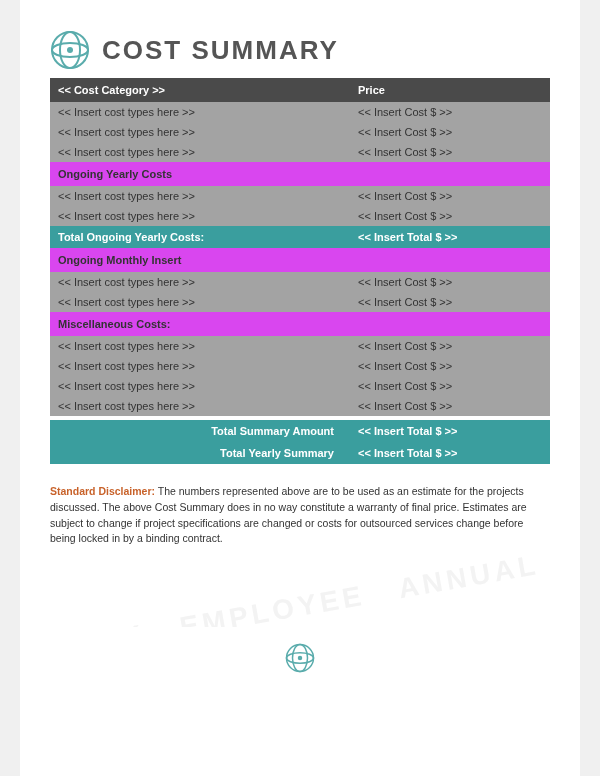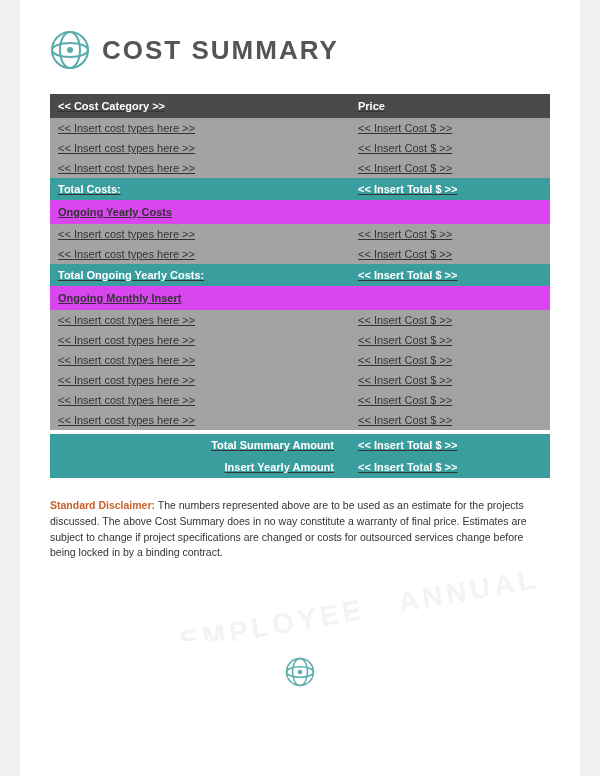--- a/index.html
+++ b/index.html
@@ -14,39 +14,38 @@
     .page {
       width: 560px;
       margin: 0 auto;
       background: #fff;
       min-height: 776px;
       padding: 30px 30px 30px 30px;
     }
     .header {
       display: flex;
       align-items: center;
-      margin-bottom: 24px;
+      margin-bottom: 8px;
       gap: 12px;
     }
     .logo-icon {
       width: 40px;
       height: 40px;
     }
     .header-title {
       font-size: 26px;
       font-weight: bold;
       color: #555;
       letter-spacing: 2px;
     }
     table {
       width: 100%;
       border-collapse: collapse;
       margin-bottom: 16px;
       font-size: 11px;
-      text-decoration: underline;
     }
     .col-category { width: 60%; }
     .col-price { width: 40%; }
 
     th {
       background: #4a4a4a;
       color: #fff;
       padding: 6px 8px;
       text-align: left;
       font-weight: bold;
@@ -138,24 +137,20 @@
           <td>&lt;&lt; Insert Cost $ &gt;&gt;</td>
         </tr>
         <tr class="data-row">
           <td>&lt;&lt; Insert cost types here &gt;&gt;</td>
           <td>&lt;&lt; Insert Cost $ &gt;&gt;</td>
         </tr>
         <tr class="data-row">
           <td>&lt;&lt; Insert cost types here &gt;&gt;</td>
           <td>&lt;&lt; Insert Cost $ &gt;&gt;</td>
         </tr>
-        <tr class="total-row">
-          <td>Total Costs:</td>
-          <td>&lt;&lt; Insert Total $ &gt;&gt;</td>
-        </tr>
         <tr class="section-header-row">
           <td colspan="2">Ongoing Yearly Costs</td>
         </tr>
         <tr class="data-row">
           <td>&lt;&lt; Insert cost types here &gt;&gt;</td>
           <td>&lt;&lt; Insert Cost $ &gt;&gt;</td>
         </tr>
         <tr class="data-row">
           <td>&lt;&lt; Insert cost types here &gt;&gt;</td>
           <td>&lt;&lt; Insert Cost $ &gt;&gt;</td>
@@ -168,20 +163,23 @@
           <td colspan="2">Ongoing Monthly Insert</td>
         </tr>
         <tr class="data-row">
           <td>&lt;&lt; Insert cost types here &gt;&gt;</td>
           <td>&lt;&lt; Insert Cost $ &gt;&gt;</td>
         </tr>
         <tr class="data-row">
           <td>&lt;&lt; Insert cost types here &gt;&gt;</td>
           <td>&lt;&lt; Insert Cost $ &gt;&gt;</td>
         </tr>
+        <tr class="section-header-row">
+          <td colspan="2">Miscellaneous Costs:</td>
+        </tr>
         <tr class="data-row">
           <td>&lt;&lt; Insert cost types here &gt;&gt;</td>
           <td>&lt;&lt; Insert Cost $ &gt;&gt;</td>
         </tr>
         <tr class="data-row">
           <td>&lt;&lt; Insert cost types here &gt;&gt;</td>
           <td>&lt;&lt; Insert Cost $ &gt;&gt;</td>
         </tr>
         <tr class="data-row">
           <td>&lt;&lt; Insert cost types here &gt;&gt;</td>
@@ -192,21 +190,21 @@
           <td>&lt;&lt; Insert Cost $ &gt;&gt;</td>
         </tr>
         <tr>
           <td style="padding:2px;" colspan="2"></td>
         </tr>
         <tr class="total-row">
           <td style="text-align:right; padding-right:16px;">Total Summary Amount</td>
           <td>&lt;&lt; Insert Total $ &gt;&gt;</td>
         </tr>
         <tr class="total-row">
-          <td style="text-align:right; padding-right:16px;">Insert Yearly Amount</td>
+          <td style="text-align:right; padding-right:16px;">Total Yearly Summary</td>
           <td>&lt;&lt; Insert Total $ &gt;&gt;</td>
         </tr>
       </tbody>
   </table>
 
   <div class="disclaimer">
     <span class="label">Standard Disclaimer:</span><span> The numbers represented above are to be used as an estimate for the projects discussed. The above Cost Summary does in no way constitute a warranty of final price.  Estimates are subject to change if project specifications are changed or costs for outsourced services change before being locked in by a binding contract.</span>
   </div>
 
   <div class="watermark-area">

